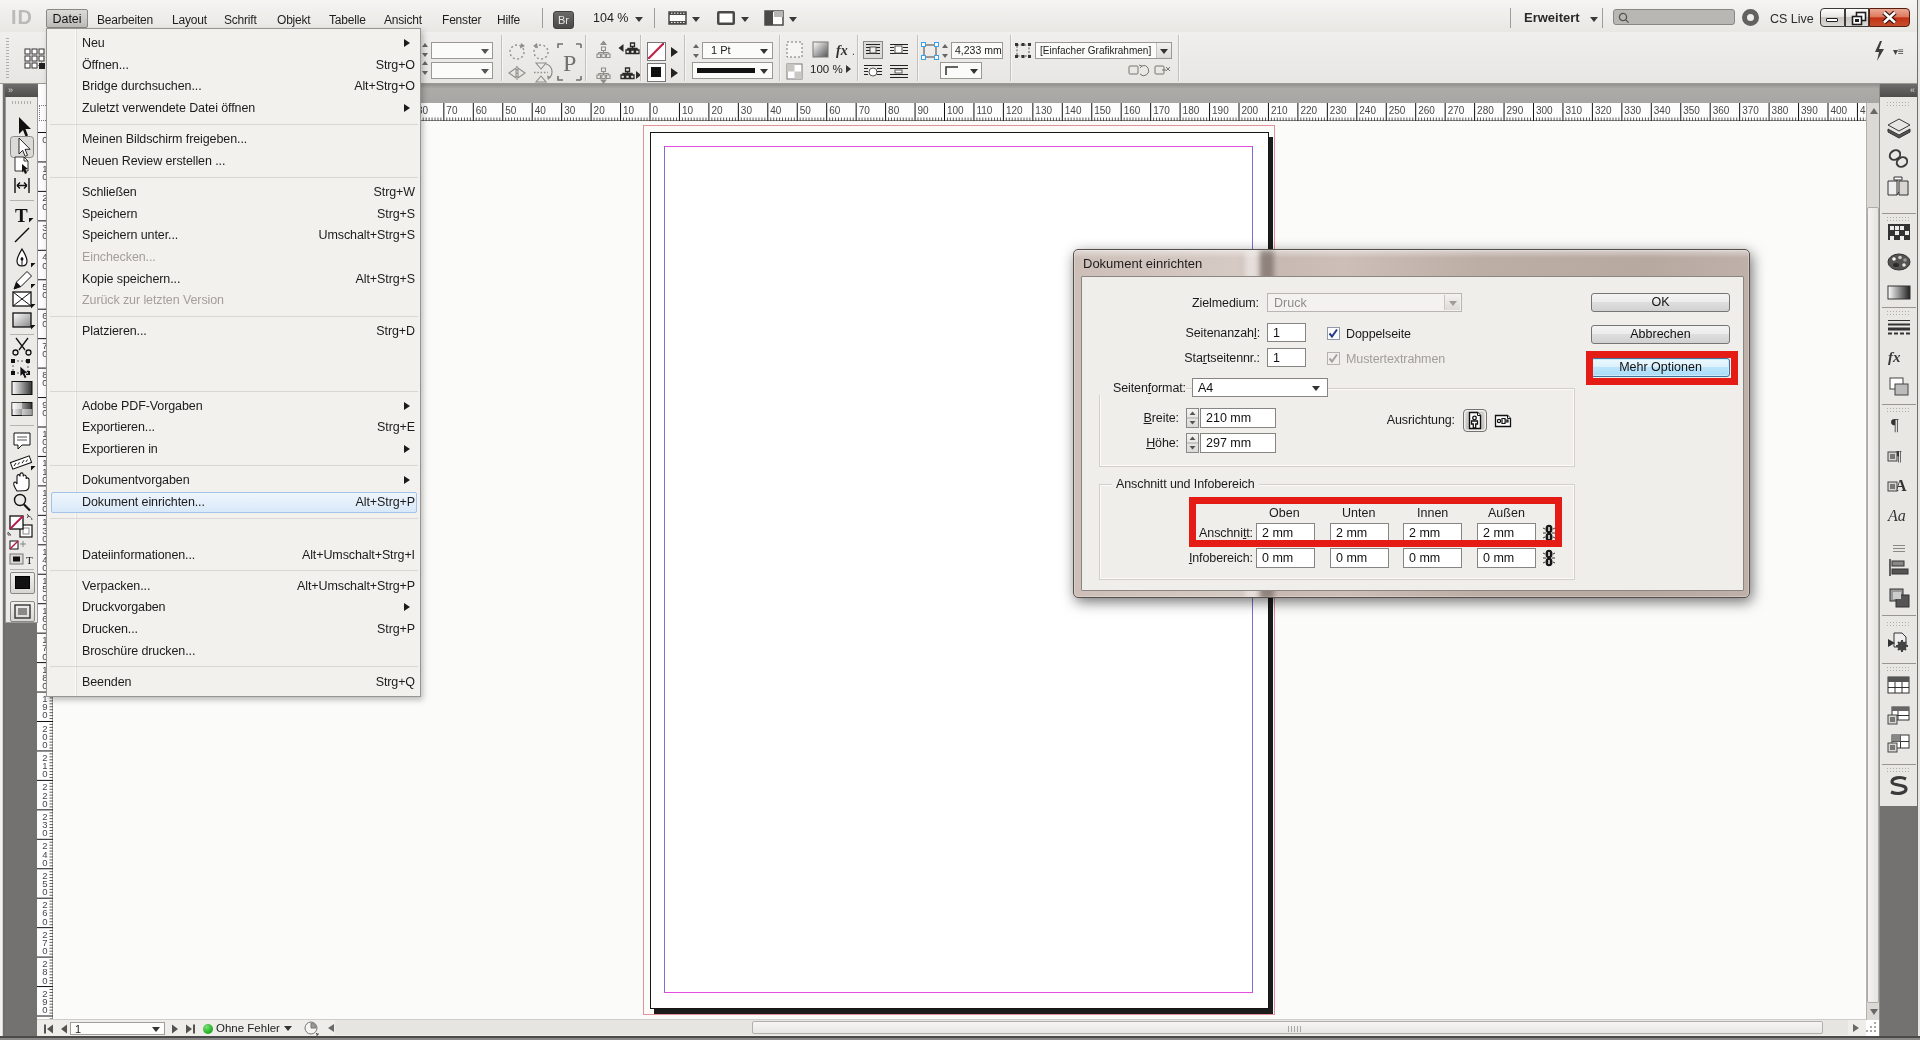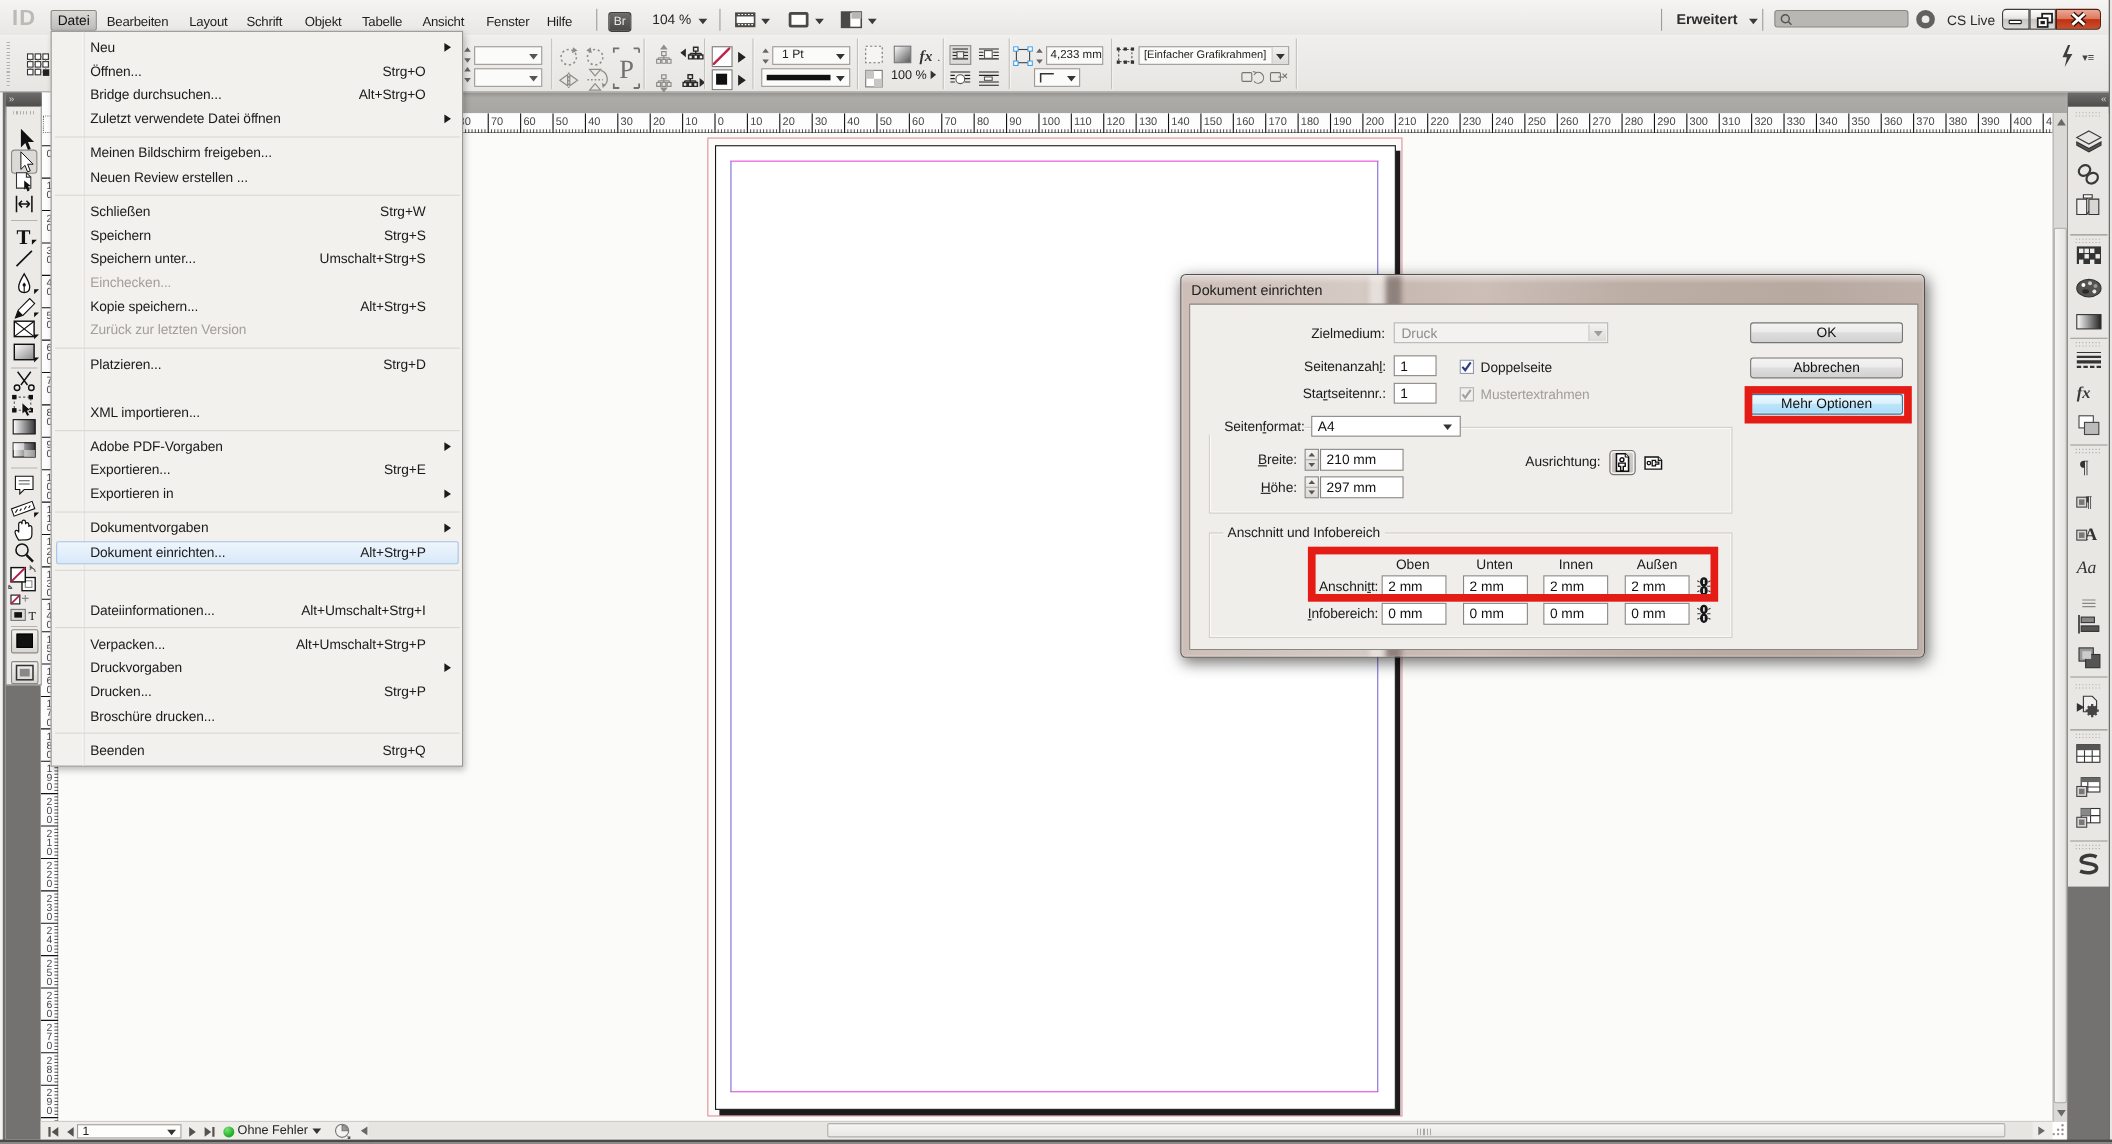--- a/index.html
+++ b/index.html
@@ -57,21 +57,21 @@
 #redge{left:1917px;top:0;width:3px;height:1040px;background:linear-gradient(90deg,#6f6e6c 0 1px,#e8e6e3 1px 3px);}
 
 #statusbar{left:37px;top:1019px;width:1829px;height:17px;background:#efedea;border-top:1px solid #cfcdca;font-size:11.5px;color:#333;}
 #bottomedge{left:0;top:1036px;width:1920px;height:4px;background:linear-gradient(#4a4a4a 0 2px,#8a8988 2px 4px);}
 
 #menu{left:46px;top:28px;width:375px;height:669px;background:#f2f1ee;border:1px solid #979591;
   box-shadow:2px 3px 6px rgba(0,0,0,0.25);}
 #menugutter{left:29px;top:0;width:1px;height:667px;background:#e0deda;box-shadow:-1px 0 0 #fafaf8;}
 .mi{left:1px;width:371px;height:21.7px;font-size:12.5px;letter-spacing:-0.1px;color:#1b1b1b;}
 .mi .lab{position:absolute;left:34px;top:3px;}
-.mi .sc{position:absolute;right:32px;top:3px;}
+.mi .sc{position:absolute;right:4px;top:3px;}
 .mi .sub{position:absolute;right:9px;top:6px;width:0;height:0;border-top:4.5px solid transparent;border-bottom:4.5px solid transparent;border-left:6px solid #1b1b1b;}
 .mi.dis{color:#a39f9a;}
 .msep{left:3px;width:368px;height:1px;background:#d9d7d3;}
 #mihl{left:4px;width:366px;height:21px;border:1px solid #a3c3e8;border-radius:2px;
   background:linear-gradient(#eef5fc,#d9e9f9);}
 #dialog{left:1073px;top:249px;width:677px;height:349px;border:1px solid #55504b;border-radius:5px;
   background:linear-gradient(180deg,rgba(255,255,255,0.45),rgba(255,255,255,0) 8px),linear-gradient(90deg,#cdbfb8 0%,#d6cac4 24%,#c8bab3 30%,#cdbfb8 40%,#bcada5 60%,#b7a8a0 85%,#bfb1aa 100%);
   box-shadow:2px 4px 14px rgba(0,0,0,0.55),0 0 0 1px rgba(255,255,255,0.25) inset;overflow:hidden;}
 #dlgtitle{left:9px;top:6px;font-size:13px;color:#1c1c1c;}
 #dlgbody{left:7px;top:26px;width:663px;height:315px;background:#f0eeeb;border:1px solid #898580;border-radius:1px;}
@@ -1695,23 +1695,20 @@
         <span class="lab">Einchecken...</span>
       </div>
       <div class="abs mi dis" style="top:261.3px">
         <span class="lab">Zurück zur letzten Version</span>
       </div>
       <div class="abs msep" style="top:287.1px"></div>
       <div class="abs mi" style="top:292.3px">
         <span class="lab">Platzieren...</span>
         <span class="sc">Strg+D</span>
       </div>
-      <div class="abs mi" style="top:335.7px">
-        <span class="lab">XML importieren...</span>
-      </div>
       <div class="abs msep" style="top:361.5px"></div>
       <div class="abs mi" style="top:388.4px">
         <span class="lab">Exportieren...</span>
         <span class="sc">Strg+E</span>
       </div>
       <div class="abs mi" style="top:366.7px">
         <span class="lab">Adobe PDF-Vorgaben</span>
         <span class="sub"></span>
       </div>
       <div class="abs mi" style="top:410.1px">

